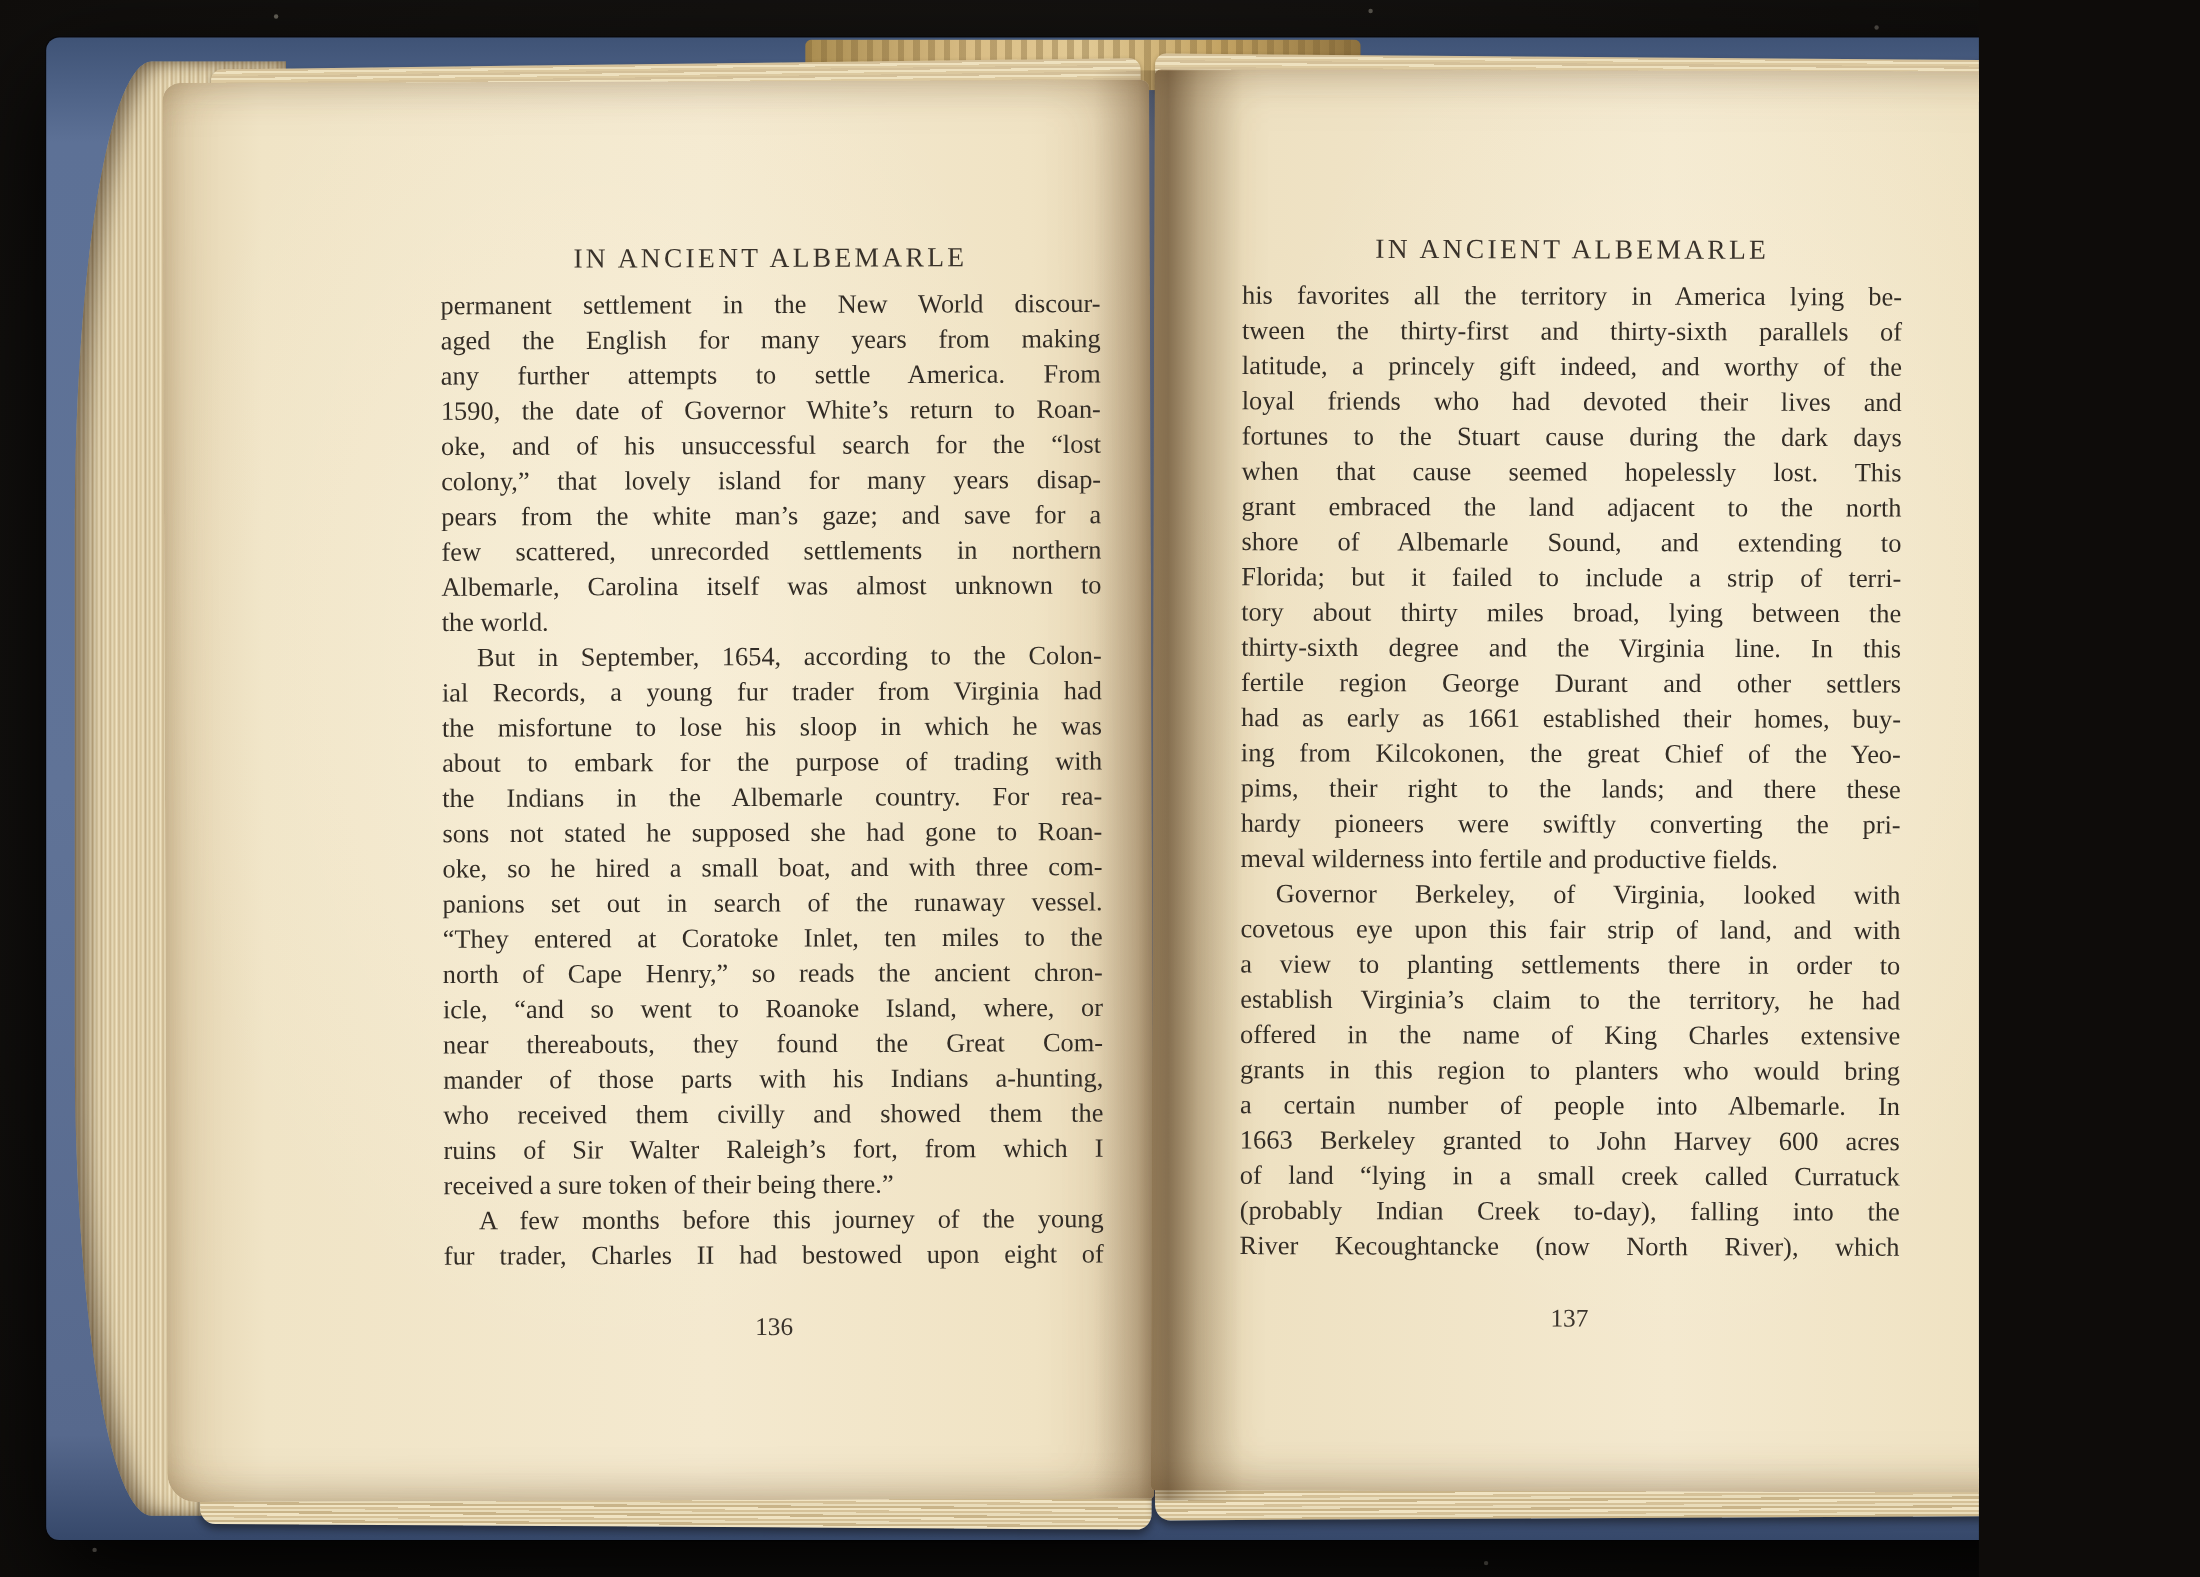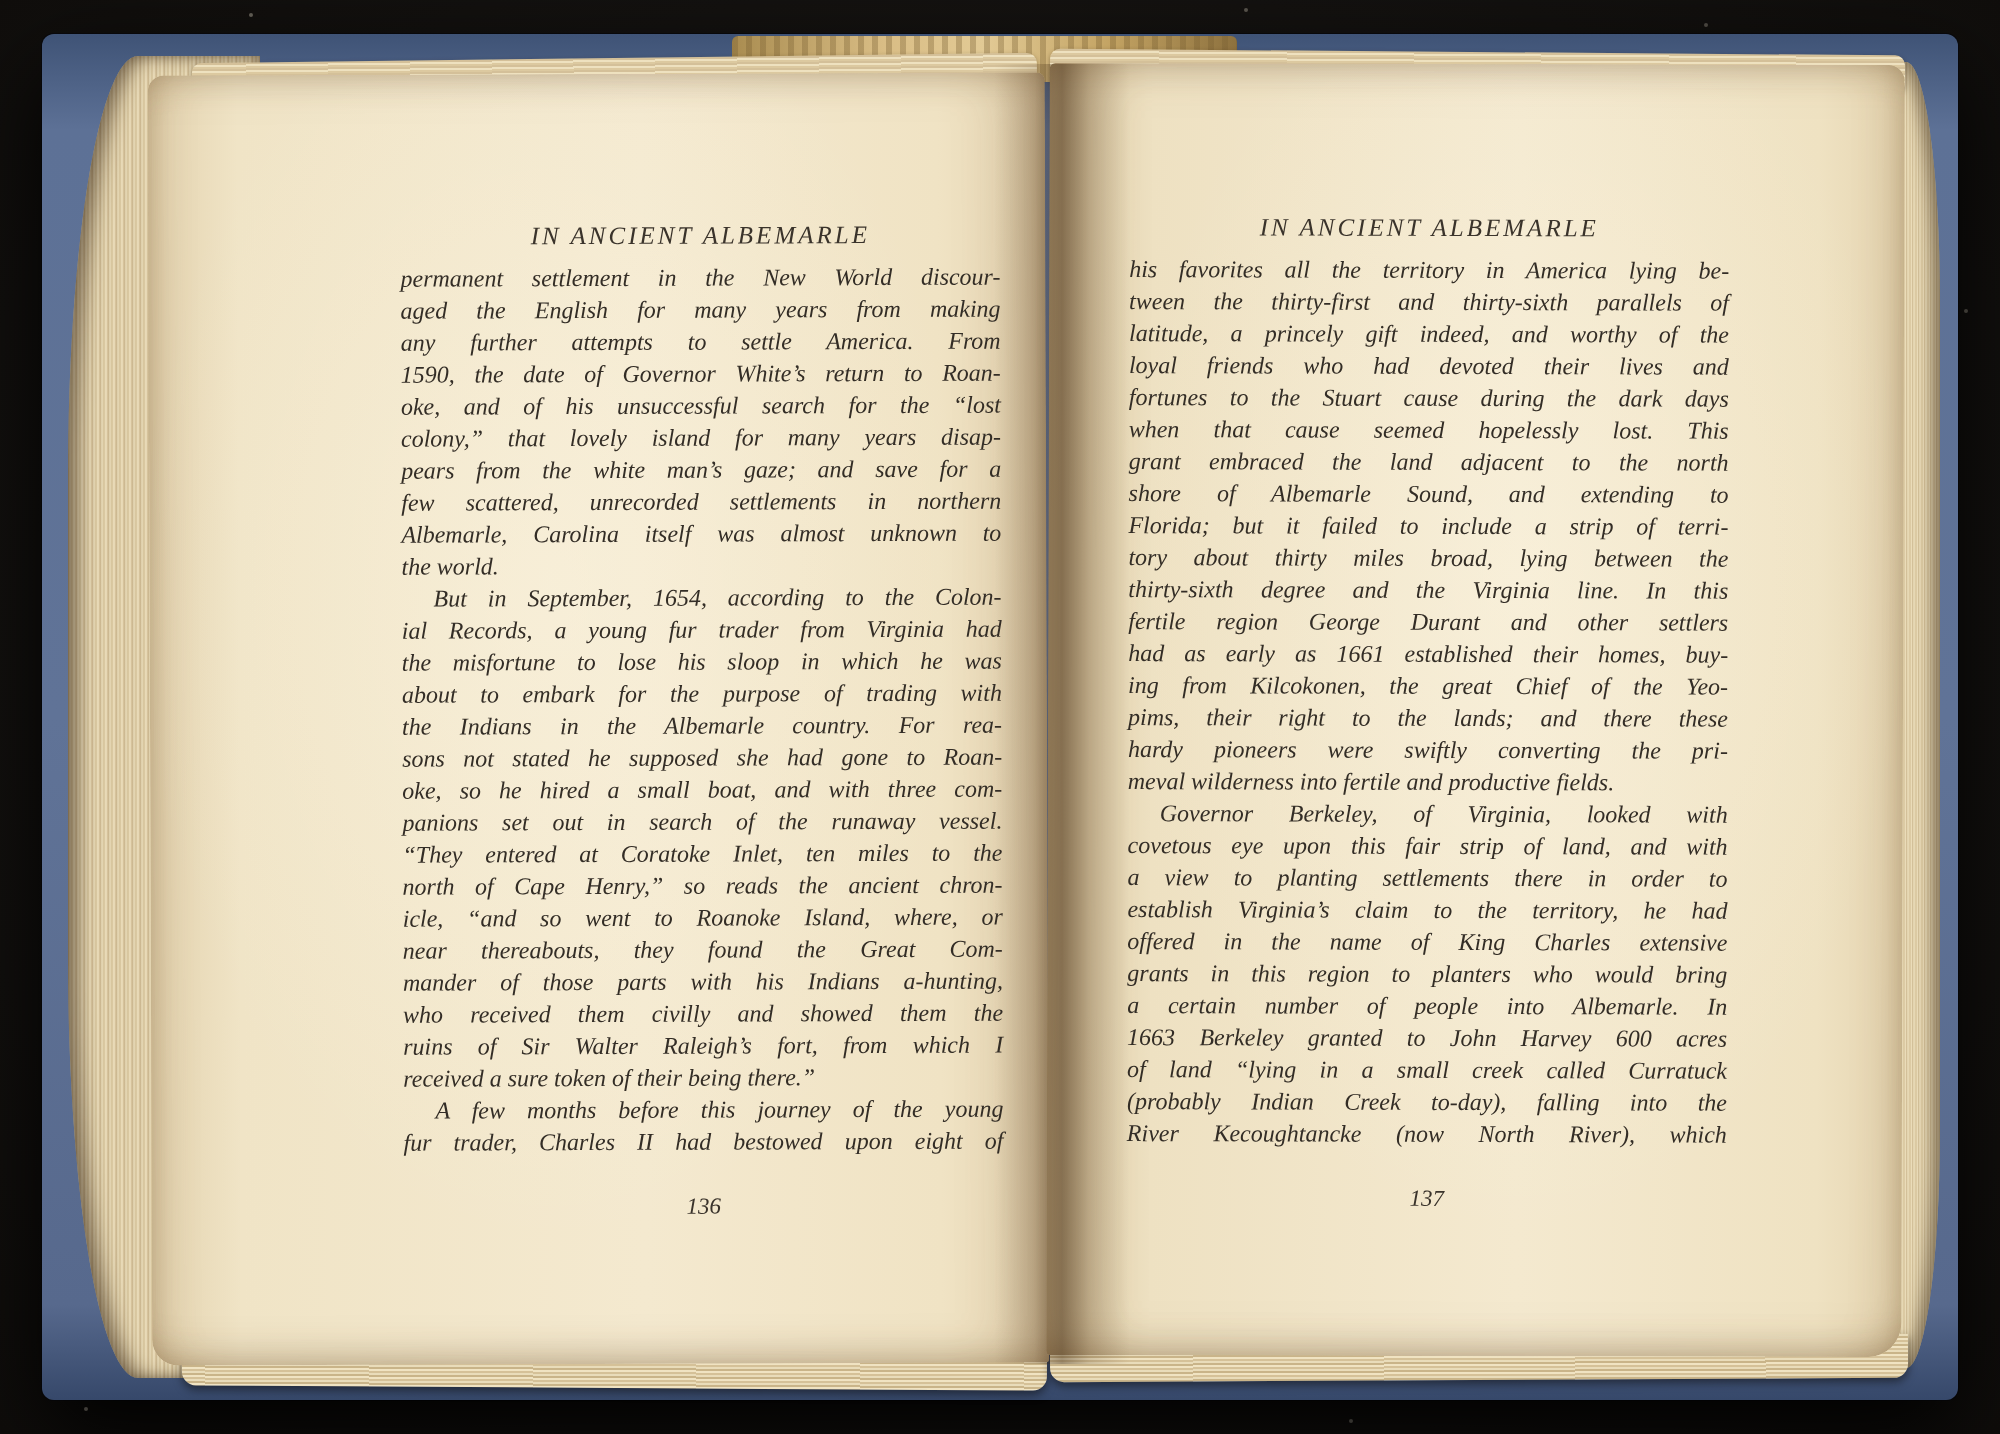--- a/index.html
+++ b/index.html
@@ -1,24 +1,23 @@
 <!DOCTYPE html>
 <html><head>
 <meta charset="utf-8">
 <style>
   html, body { margin: 0; padding: 0; background: #0e0c0a; }
   .scene {
     position: relative;
-    width: 2000px;
+    width: 1799px;
     height: 1434px;
     overflow: hidden;
     background:
       radial-gradient(ellipse at 50% 45%, #1d1a16 0%, #141210 60%, #0f0d0b 100%);
     font-family: "Liberation Serif", "DejaVu Serif", serif;
-    font-style: italic;
   }
   .specks {
     position: absolute; left: 0; top: 0; width: 2px; height: 2px;
     border-radius: 50%;
     box-shadow:
       250px 14px 0 1px rgba(235,228,210,0.35),
       1245px 9px 0 1px rgba(235,228,210,0.30),
       1705px 24px 0 1px rgba(235,228,210,0.25),
       1965px 310px 0 1px rgba(235,228,210,0.22),
       85px 1408px 0 1px rgba(235,228,210,0.25),

